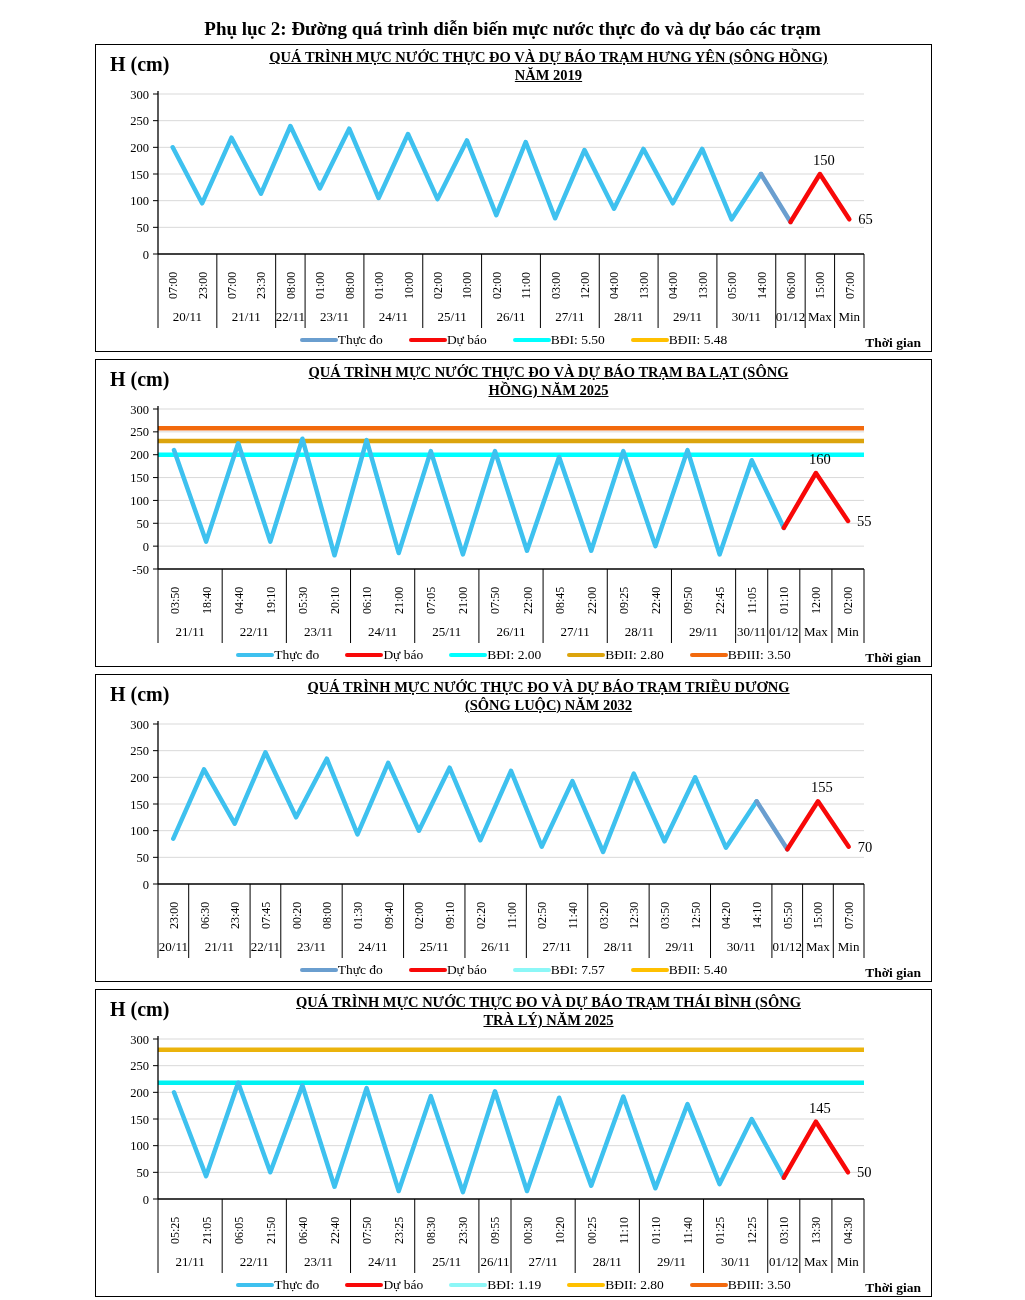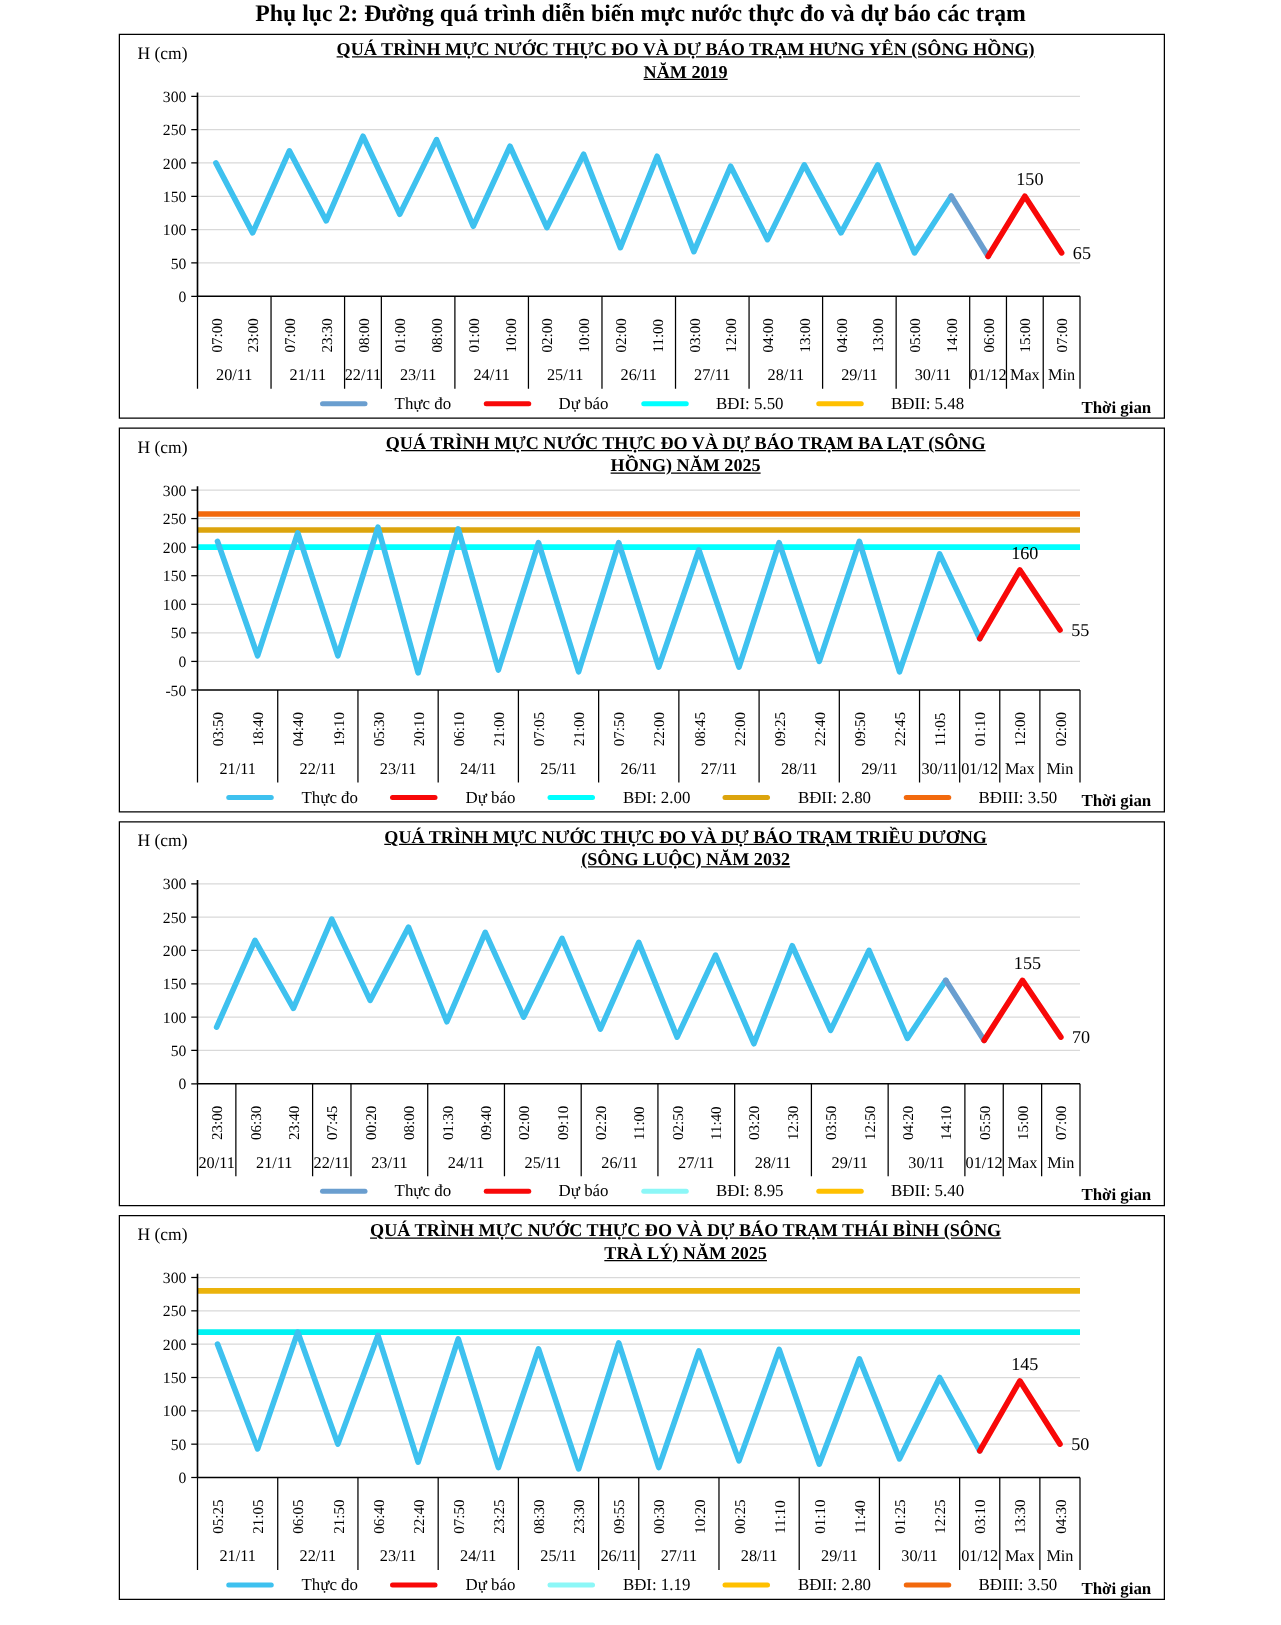--- a/index.html
+++ b/index.html
@@ -1,27 +1,27 @@
 <!DOCTYPE html>
 <html><head>
 <meta charset="utf-8">
 <style>
   * { box-sizing: border-box; }
   html, body { margin: 0; padding: 0; background: #ffffff; width: 1025px; }
   body { font-family: "Liberation Serif", serif; color: #000; }
-  .main-title { text-align: center; font-weight: bold; font-size: 19px; padding: 1px 0 4px 0; }
+  .main-title { text-align: center; font-weight: bold; font-size: 19px; padding: 18px 0 4px 0; }
   .panel { position: relative; width: 837px; margin: 0 0 7px 95px; border: 1.6px solid #000; background: #fff; padding: 2px 0 1px 0; }
   .panel-header { position: relative; height: 38px; }
-  .y-axis-title { position: absolute; left: 14px; top: 5px; font-weight: normal; font-size: 14px; }
+  .y-axis-title { position: absolute; left: 14px; top: 5px; font-weight: bold; font-size: 20px; }
   .chart-title { text-align: center; font-weight: bold; font-size: 14.5px; line-height: 18px; margin: 1px 40px 0 110px; }
   .chart-title span { display: block; text-decoration: underline; }
   svg { display: block; }
   svg text { font-family: "Liberation Serif", serif; fill: #000; }
   .legend-row { position: relative; height: 20px; display: flex; align-items: center; justify-content: center; gap: 26px; font-size: 13.5px; }
-  .legend-item { display: flex; align-items: center; gap: 22px; justify-content: space-between; }
+  .legend-item { display: flex; align-items: center; gap: 0; justify-content: space-between; }
   .legend-chip { display: inline-block; width: 38px; height: 4.5px; border-radius: 2px; }
   .time-axis-label { position: absolute; right: 10px; top: 5px; font-weight: bold; font-size: 13.5px; }
 </style>
 </head>
 <body>
 
 <div class="main-title">Phụ lục 2: Đường quá trình diễn biến mực nước thực đo và dự báo các trạm</div>
 
 <div class="panel">
   <div class="panel-header">
@@ -348,21 +348,21 @@
         <span class="legend-item">
           <span class="legend-chip" style="background: rgb(106, 158, 207);"></span>
           <span>Thực đo</span>
         </span>
         <span class="legend-item">
           <span class="legend-chip" style="background: rgb(248, 8, 8);"></span>
           <span>Dự báo</span>
         </span>
         <span class="legend-item">
           <span class="legend-chip" style="background: rgb(140, 247, 247);"></span>
-          <span>BĐI: 8.95</span>
+          <span>BĐI: 7.57</span>
         </span>
         <span class="legend-item">
           <span class="legend-chip" style="background: rgb(255, 192, 0);"></span>
           <span>BĐII: 5.40</span>
         </span>
       </span>
     <span class="time-axis-label">Thời gian</span>
   </div>
 </div>
 

